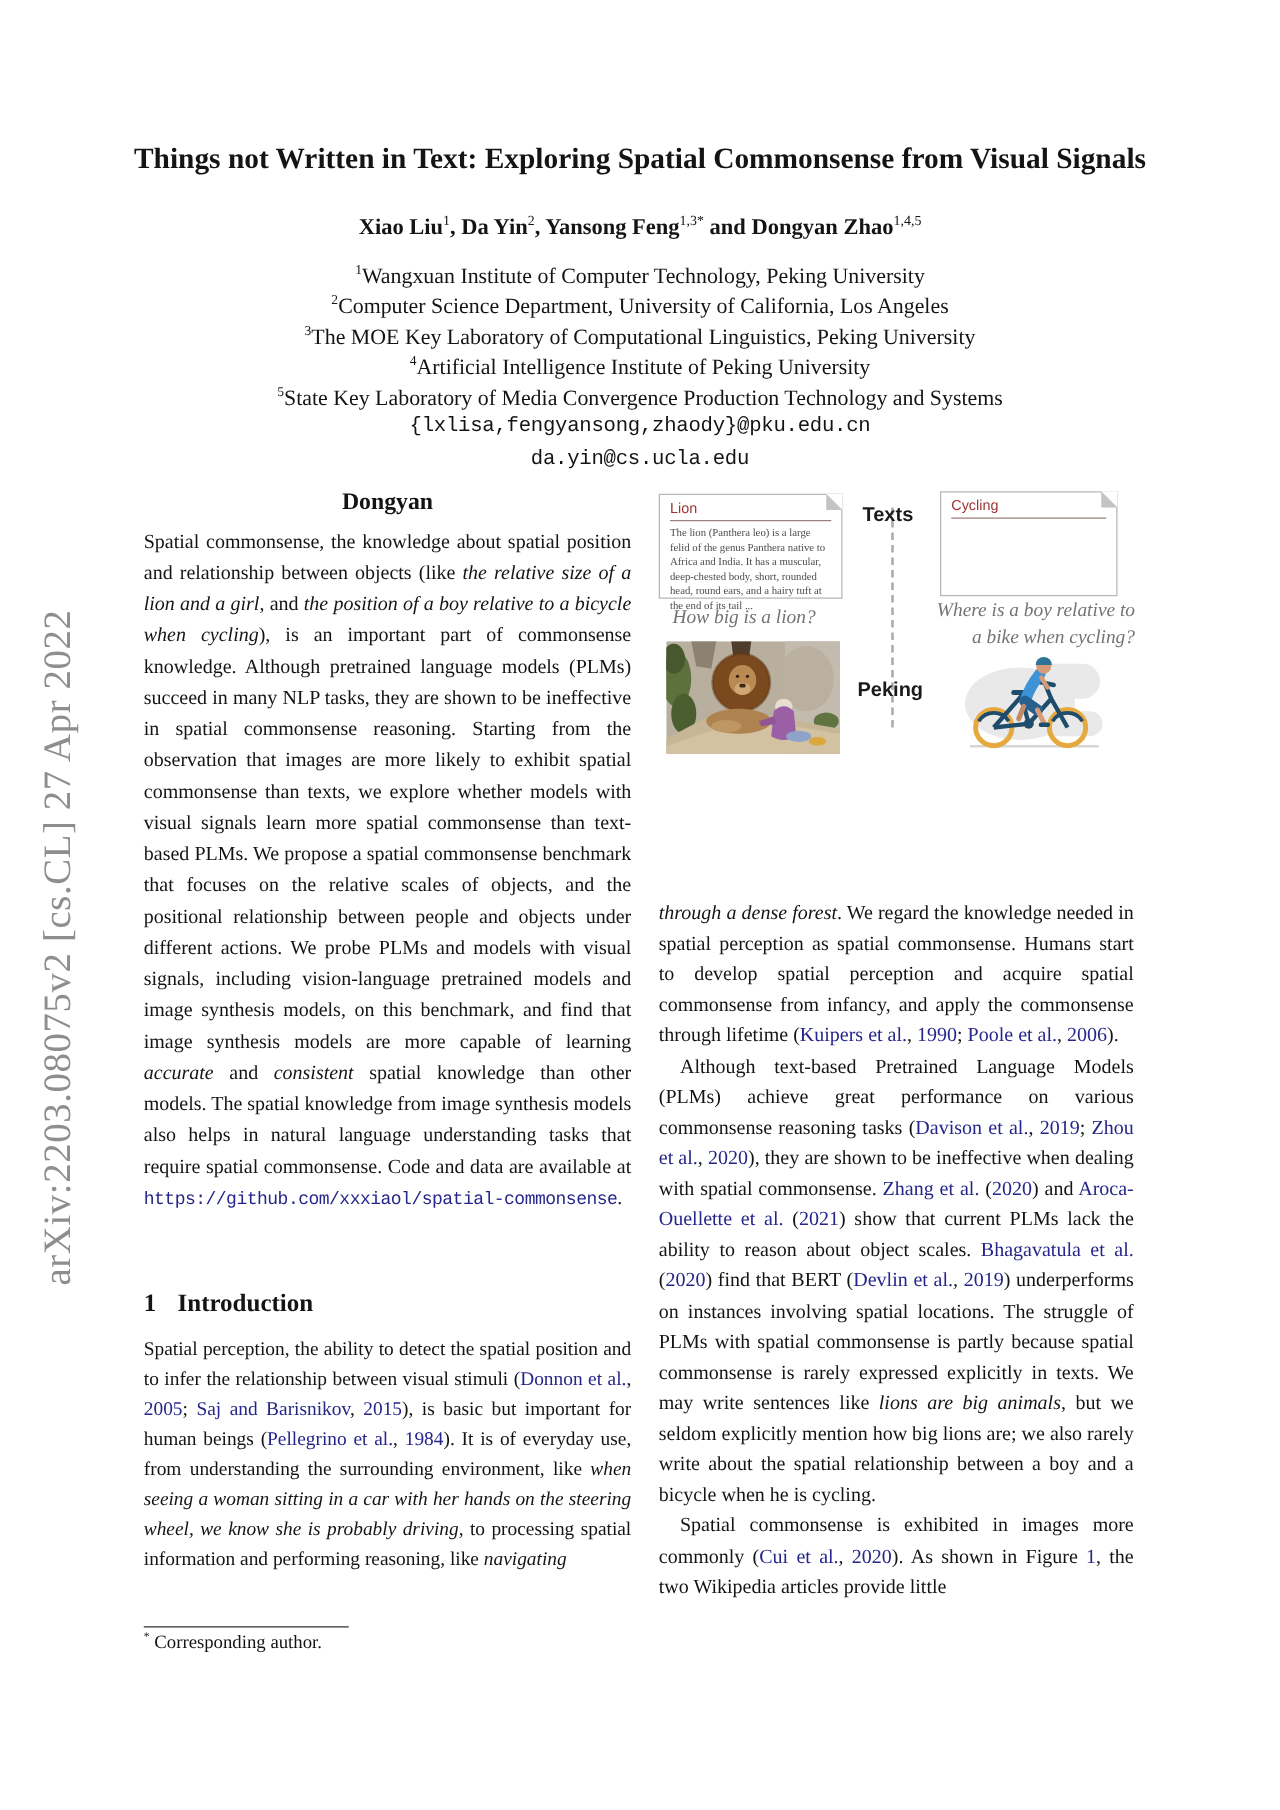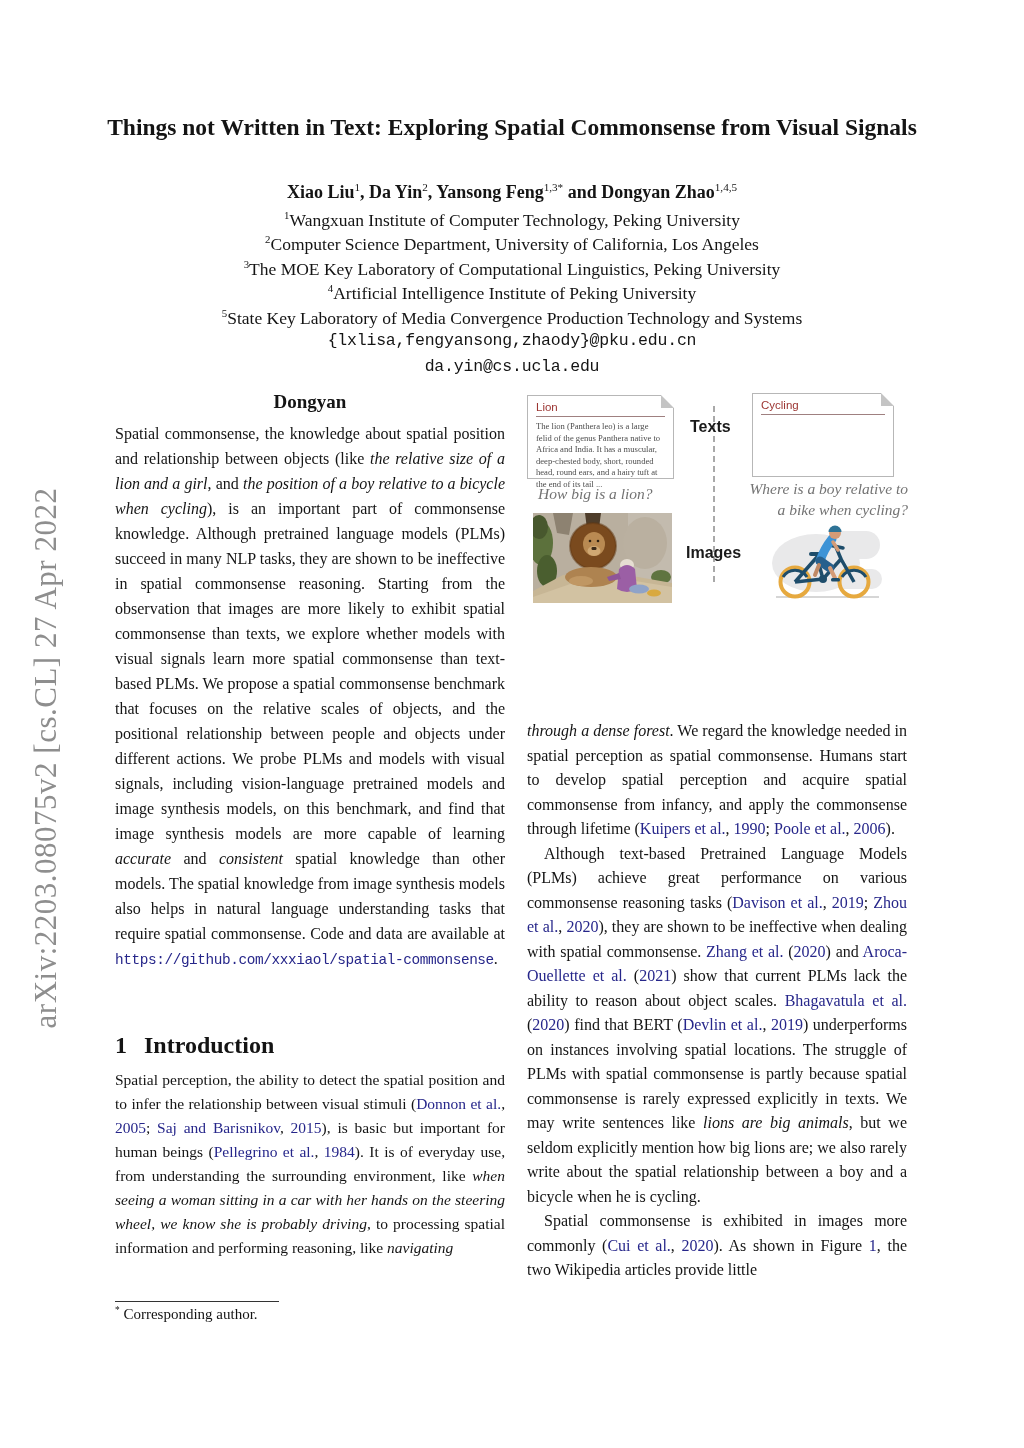--- a/index.html
+++ b/index.html
@@ -17,28 +17,28 @@
   .seg-sup{font-size:0.62em;vertical-align:super;font-weight:normal;line-height:0;}
 
   
   #arxiv-stamp{
     left:46px;top:758px;transform:translate(-50%,-50%) rotate(-90deg);
     white-space:nowrap;font-size:31px;color:#8e8e8e;letter-spacing:0.5px;
   }
 
   
   #paper-title{left:97px;top:113px;width:830px;text-align:center;font-size:23.5px;font-weight:bold;line-height:29px;}
-  #authors-line{left:112px;top:182px;width:800px;text-align:center;font-size:18px;font-weight:bold;}
+  #authors-line{left:112px;top:171px;width:800px;text-align:center;font-size:18px;font-weight:bold;}
   .affil{left:112px;width:800px;text-align:center;font-size:17.5px;line-height:24.5px;}
   .email{left:112px;width:800px;text-align:center;font-family:"Liberation Mono","DejaVu Sans Mono",monospace;font-size:16.5px;letter-spacing:-0.2px;}
 
   
   #abstract-heading{left:115px;top:391px;width:390px;text-align:center;font-size:19px;font-weight:bold;}
   #abstract-paragraph{left:115px;top:421px;width:390px;font-size:16px;line-height:25px;text-align:justify;}
-  #intro-heading{left:115px;top:1032px;width:390px;font-size:24px;font-weight:bold;}
+  #intro-heading{left:115px;top:1032px;width:390px;font-size:20px;font-weight:bold;}
   #intro-heading .secnum{margin-right:17px;}
   #intro-paragraph-1{left:115px;top:1068px;width:390px;font-size:15.5px;line-height:24px;text-align:justify;}
   #footnote-rule{left:115px;top:1301px;width:164px;border-top:1.2px solid #333;}
   #footnote-text{left:115px;top:1306px;width:390px;font-size:15px;}
 
   
   #figure-1{left:527px;top:388px;width:380px;height:330px;}
   .doccard{position:absolute;background:#fff;border:1px solid #b7b7b7;font-family:"Liberation Sans","DejaVu Sans",sans-serif;}
   .doccard .fold{position:absolute;top:-1px;right:-1px;width:0;height:0;
      border-style:solid;border-width:0 13px 13px 0;border-color:#ffffff #ffffff #c4c4c4 #c4c4c4;}
@@ -88,22 +88,22 @@
     <div class="card-title">Lion</div>
     <div class="card-body">The lion (Panthera leo) is a large felid of the genus Panthera native to Africa and India. It has a muscular, deep-chested body, short, rounded head, round ears, and a hairy tuft at the end of its tail ...</div>
   </div>
 
   <div class="doccard" style="left:225px;top:5px;width:140px;height:82px;">
     <span class="fold"></span>
     <div class="card-title">Cycling</div>
   </div>
 
   <div class="fig-divider"></div>
-  <div class="fig-label" style="left:163px;top:30px;">Texts</div>
-  <div class="fig-label" style="left:159px;top:156px;">Images</div>
+  <div class="fig-label" style="left:163px;top:16px;">Texts</div>
+  <div class="fig-label" style="left:159px;top:156px;">Peking</div>
 
   <div class="fig-question" style="left:11px;top:95px;width:170px;">How big is a lion?</div>
   <div class="fig-question" style="left:219px;top:90px;width:162px;text-align:right;">Where is a boy relative to a bike when cycling?</div>
 
   <svg class="figimg" style="left:6px;top:125px;" width="139" height="90" viewBox="0 0 139 90">
     <rect x="0" y="0" width="139" height="90" fill="#b9af9f"></rect>
     <rect x="95" y="0" width="44" height="90" fill="#c3bbae"></rect>
     <ellipse cx="112" cy="30" rx="22" ry="26" fill="#bab0a0"></ellipse>
     <path d="M52 0 L68 0 L64 30 L56 32 Z" fill="#4e3d2a"></path>
     <path d="M20 0 L40 0 L36 22 L24 20 Z" fill="#8d8271"></path>

